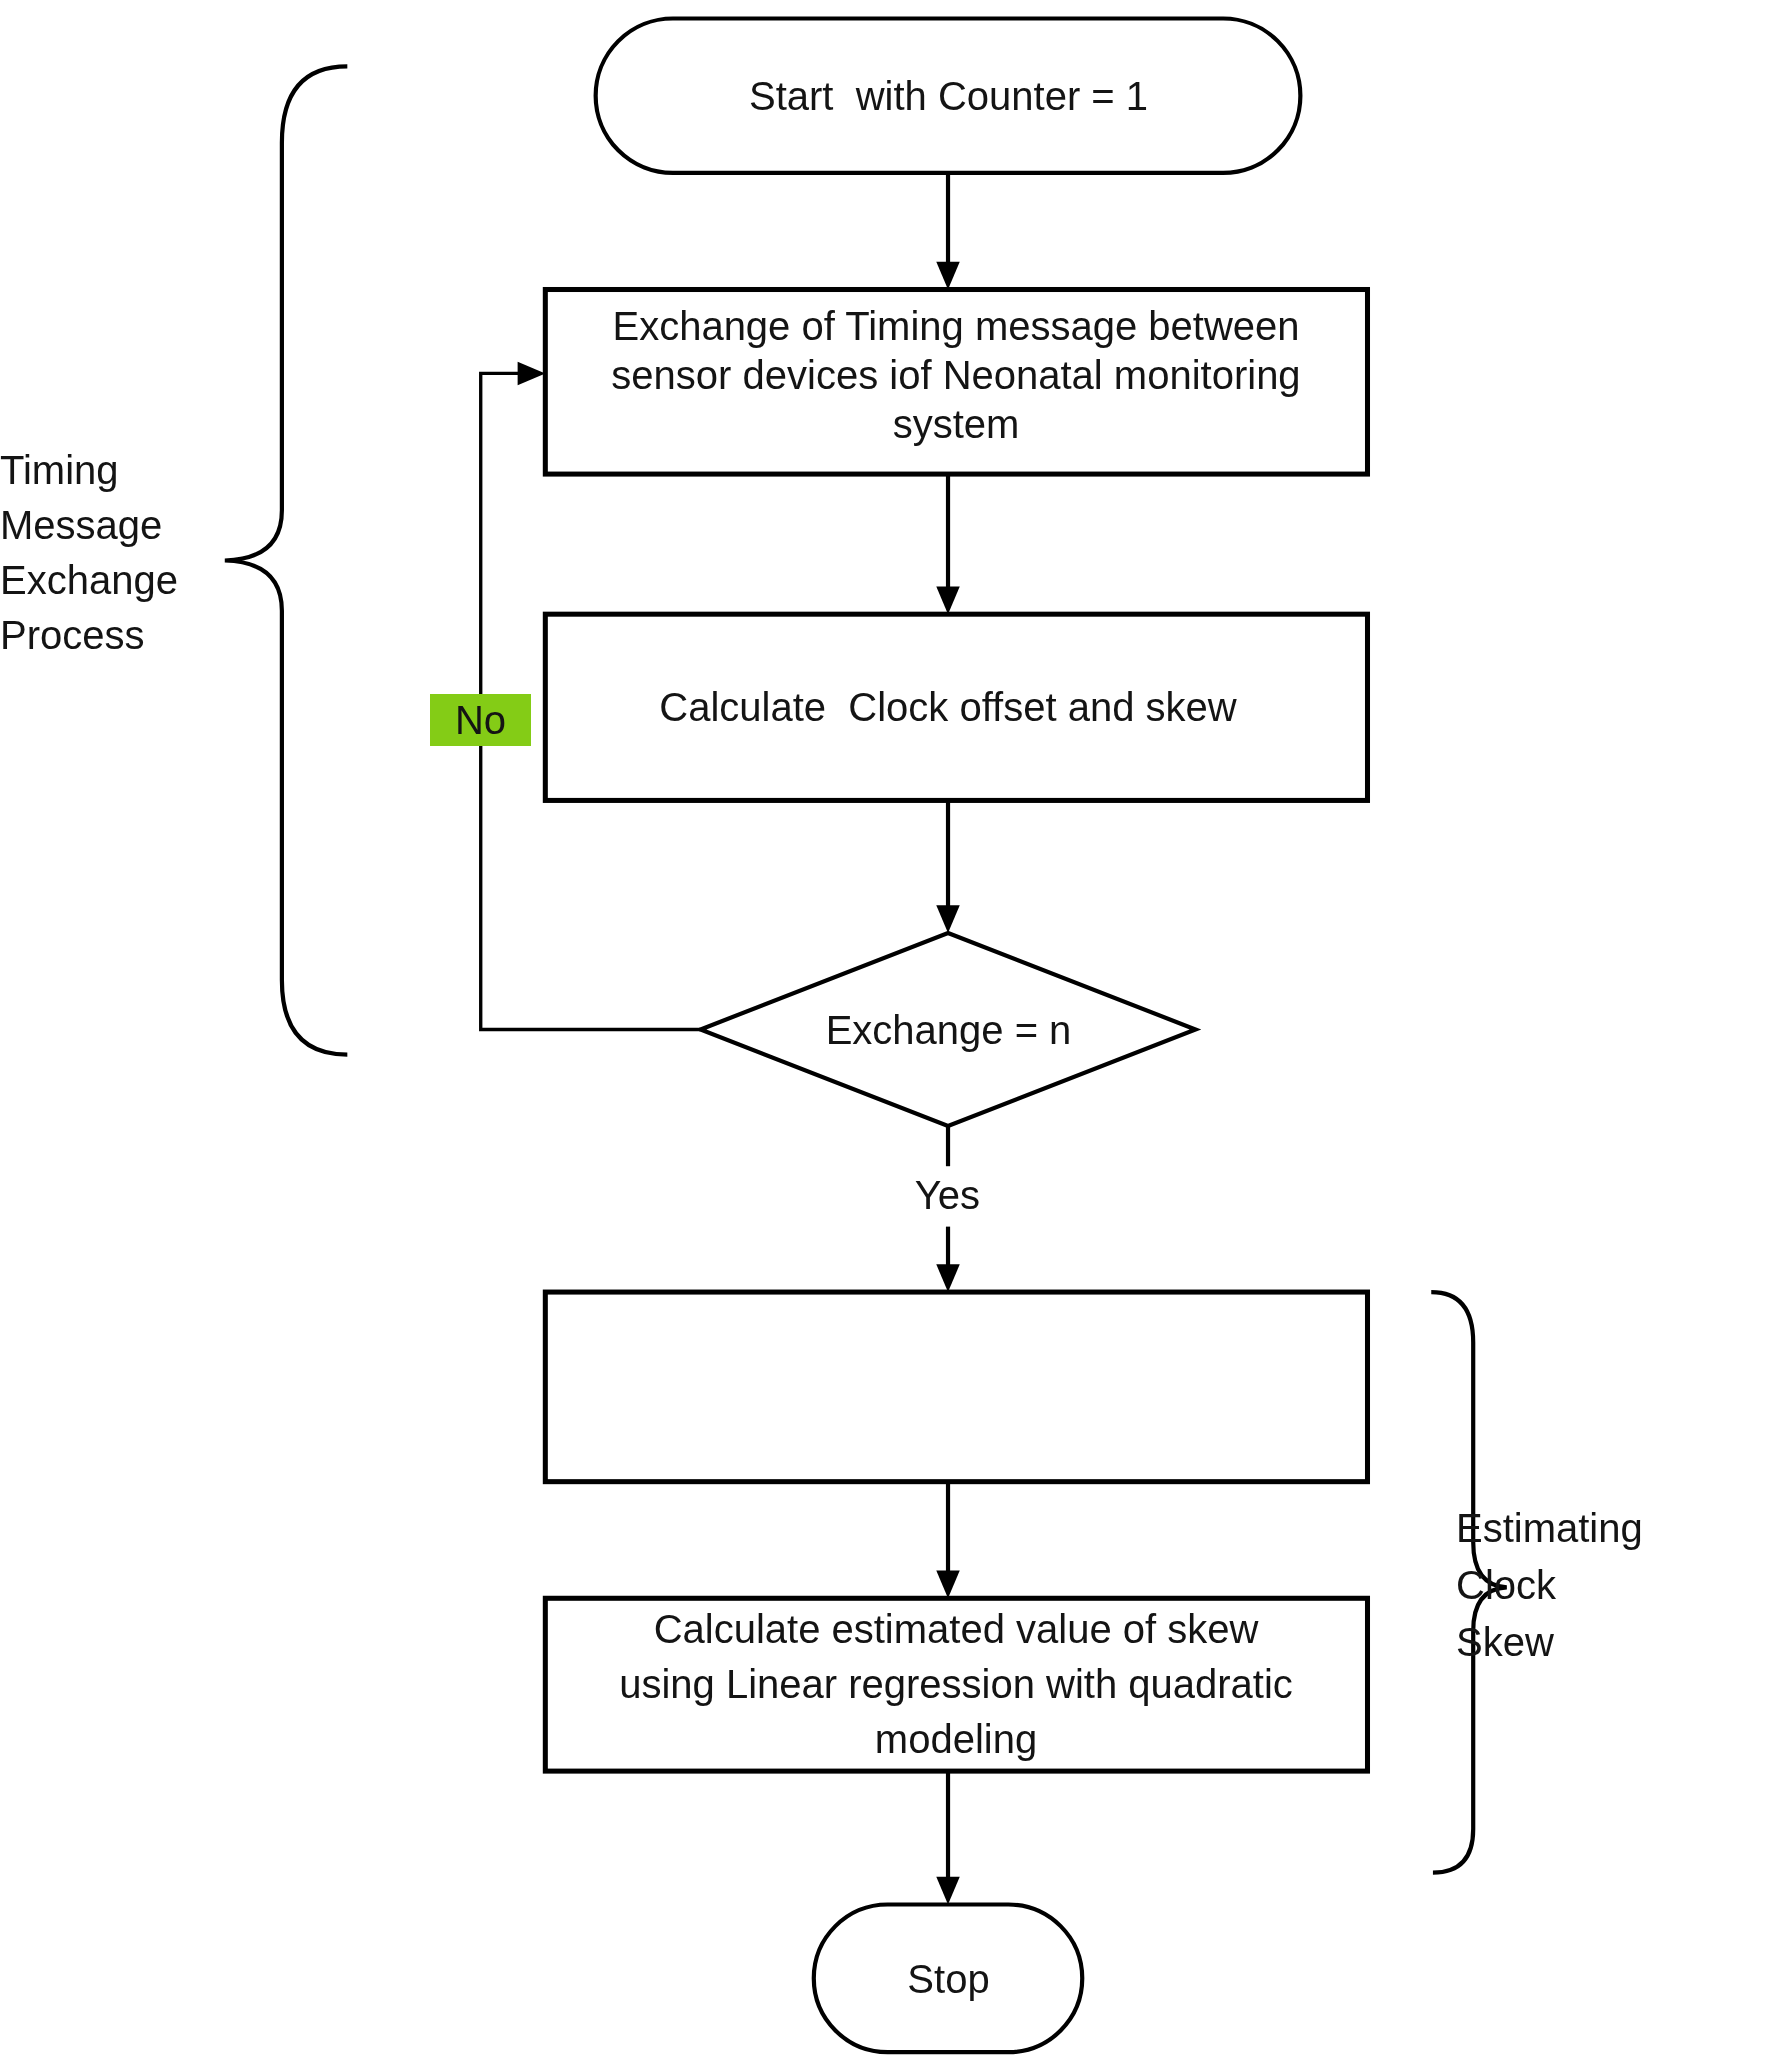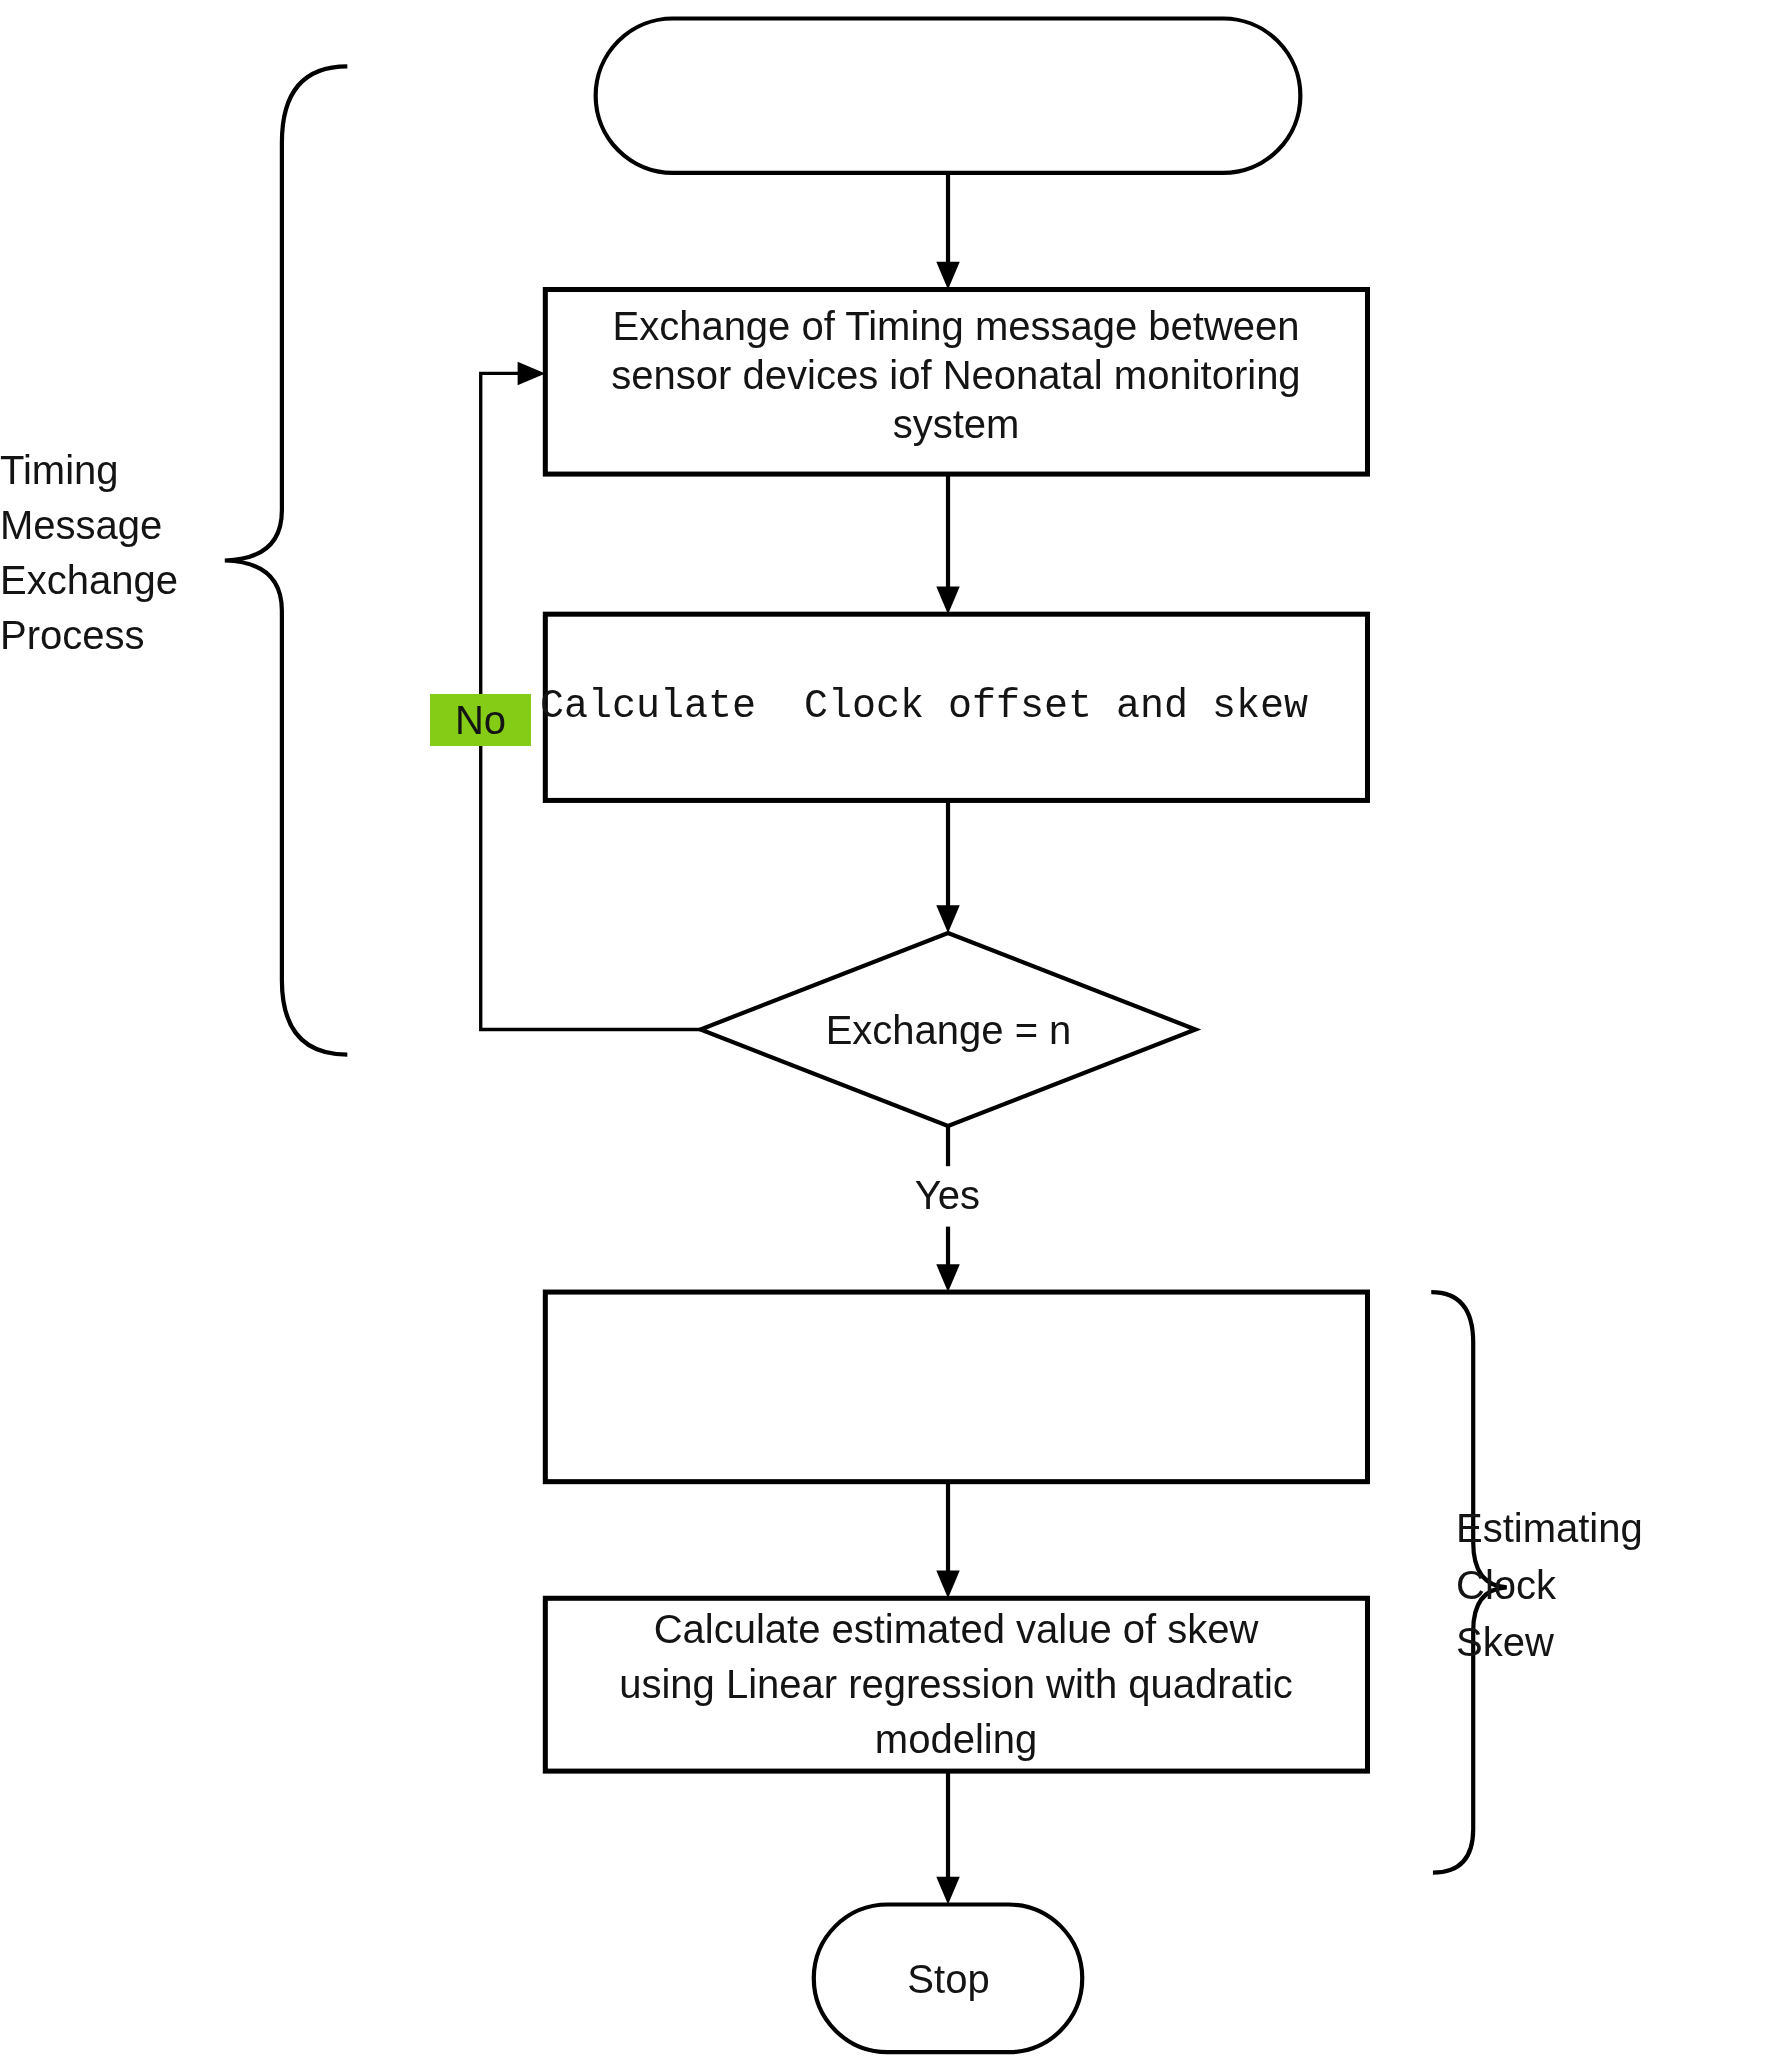--- a/index.html
+++ b/index.html
@@ -113,26 +113,27 @@
     <line x1="1130" y1="2113" x2="1130" y2="2240" stroke="#000000" stroke-width="5"></line>
     <polygon points="1130,2270 1116,2237 1144,2237" fill="#000000"></polygon>
 
     <rect x="970" y="2270" width="320" height="176" rx="88" ry="88" fill="#ffffff" stroke="#000000" stroke-width="5"></rect>
 
     <path d="M 414 79 Q 336 79 336 170 L 336 608 Q 336 666 268 668 Q 336 670 336 728 L 336 1168 Q 336 1257 414 1257" fill="none" stroke="#000000" stroke-width="5"></path>
 
     <path d="M 1706 1540 Q 1756 1540 1756 1600 L 1756 1838 Q 1756 1890 1796 1892 Q 1756 1894 1756 1944 L 1756 2180 Q 1756 2232 1708 2232" fill="none" stroke="#000000" stroke-width="5"></path>
   </svg>
 
+  <div class="node-label" style="left:596px; top:18.5px; width:705px; height:154px;">Start  with Counter = 1</div>
 
   <div class="node-label label-b1" style="left:545px; top:289px; width:822px; height:185px;">Exchange of Timing message between
 sensor devices iof Neonatal monitoring
 system</div>
 
-  <div class="node-label" style="left:513px; top:614px; width:822px; height:186px;font-family:Liberation Mono, monospace;">Calculate  Clock offset and skew</div>
+  <div class="node-label" style="left:537px; top:614px; width:822px; height:186px;">Calculate  Clock offset and skew</div>
 
   <div class="node-label" style="left:701px; top:933px; width:495px; height:193px;">Exchange = n</div>
 
 
   <div class="node-label label-b4" style="left:545px; top:1598px; width:822px; height:173px;">Calculate estimated value of skew
 using Linear regression with quadratic
 modeling</div>
 
   <div class="node-label" style="left:814px; top:1905px; width:269px; height:148px;">Stop</div>
 

